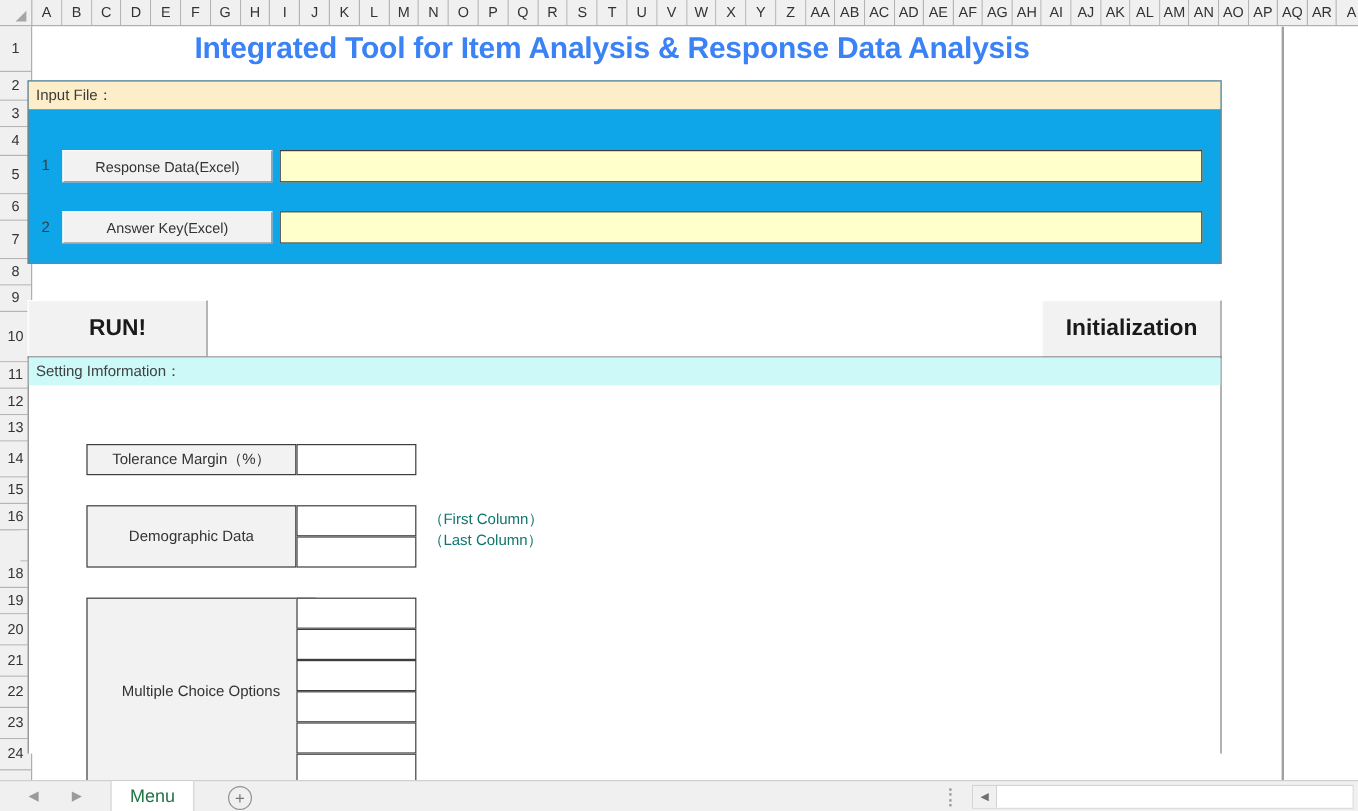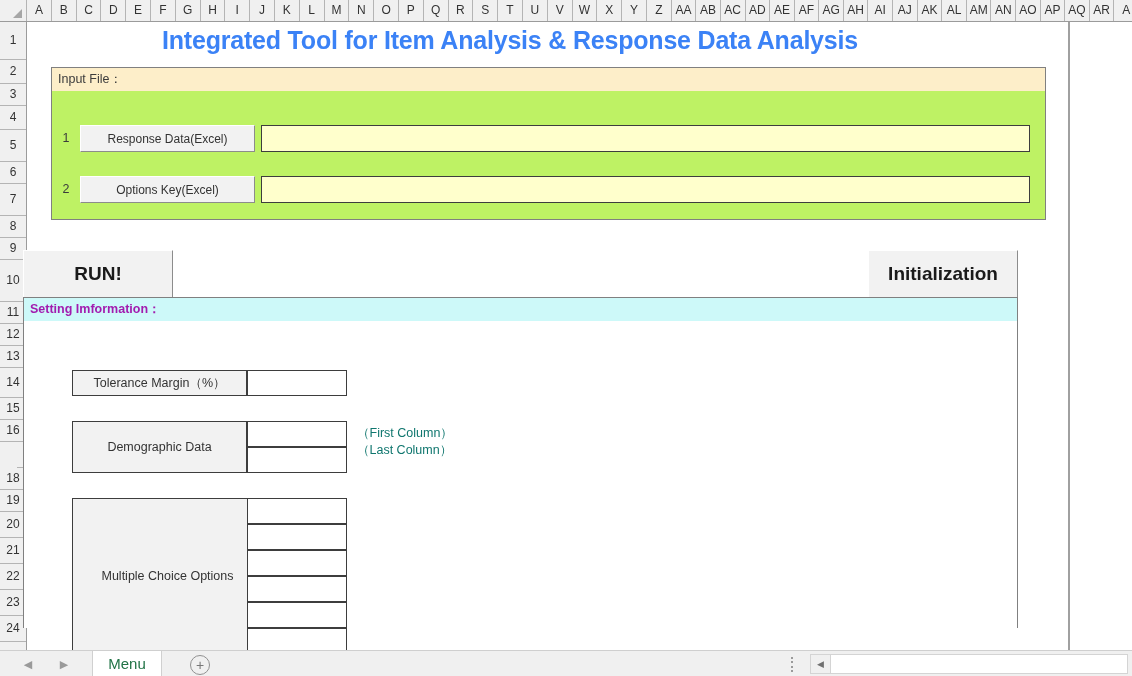--- a/index.html
+++ b/index.html
@@ -120,24 +120,23 @@
     color: #4f7cb5;
     white-space: nowrap;
   }
 
   
   .input-panel {
     position: absolute;
     left: 23px; top: 67px;
     width: 995px;
     height: 153px;
-    background: #bef264;
+    background: #0ea5e9;
     border: 1px solid #808080;
     box-sizing: border-box;
-    margin-left: 28px;
   }
   .panel-head-yellow {
     position: absolute;
     left: 0; top: 0;
     width: 993px; height: 23px;
     background: #fdeec9;
     font-size: 12.5px;
     color: #3b3b3b;
     line-height: 23px;
     padding-left: 6px;
@@ -222,26 +221,25 @@
     border-right: 1px solid #808080;
     border-top: 1px solid #808080;
     box-sizing: border-box;
   }
   .panel-head-cyan {
     position: absolute;
     left: 0; top: 0;
     width: 993px; height: 23px;
     background: #cdf9f9;
     font-size: 12.5px;
-    color: #a21caf;
+    color: #404040;
     line-height: 23px;
     padding-left: 6px;
     box-sizing: border-box;
     white-space: nowrap;
-    font-weight: bold;
   }
 
   .field-label-box {
     position: absolute;
     background: #f2f2f2;
     border: 1px solid #3d3d3d;
     box-sizing: border-box;
     font-size: 12.5px;
     color: #333333;
     text-align: center;
@@ -447,21 +445,21 @@
     <div class="panel-head-yellow">Input File：</div>
 
     <div class="file-row" style="left:6px; top:57px; width:980px;">
       <div class="row-num">1</div>
       <div class="gray-btn-label">Response Data(Excel)</div>
       <div class="yellow-field" style="left:203px; width:769px;"></div>
     </div>
 
     <div class="file-row" style="left:6px; top:108px; width:980px;">
       <div class="row-num">2</div>
-      <div class="gray-btn-label">Options Key(Excel)</div>
+      <div class="gray-btn-label">Answer Key(Excel)</div>
       <div class="yellow-field" style="left:203px; width:769px;"></div>
     </div>
   </div>
 
   <div class="big-btn" id="run-button">RUN!</div>
   <div class="big-btn" id="init-button">Initialization</div>
 
   <div class="setting-panel">
     <div class="panel-head-cyan">Setting Imformation：</div>
 

